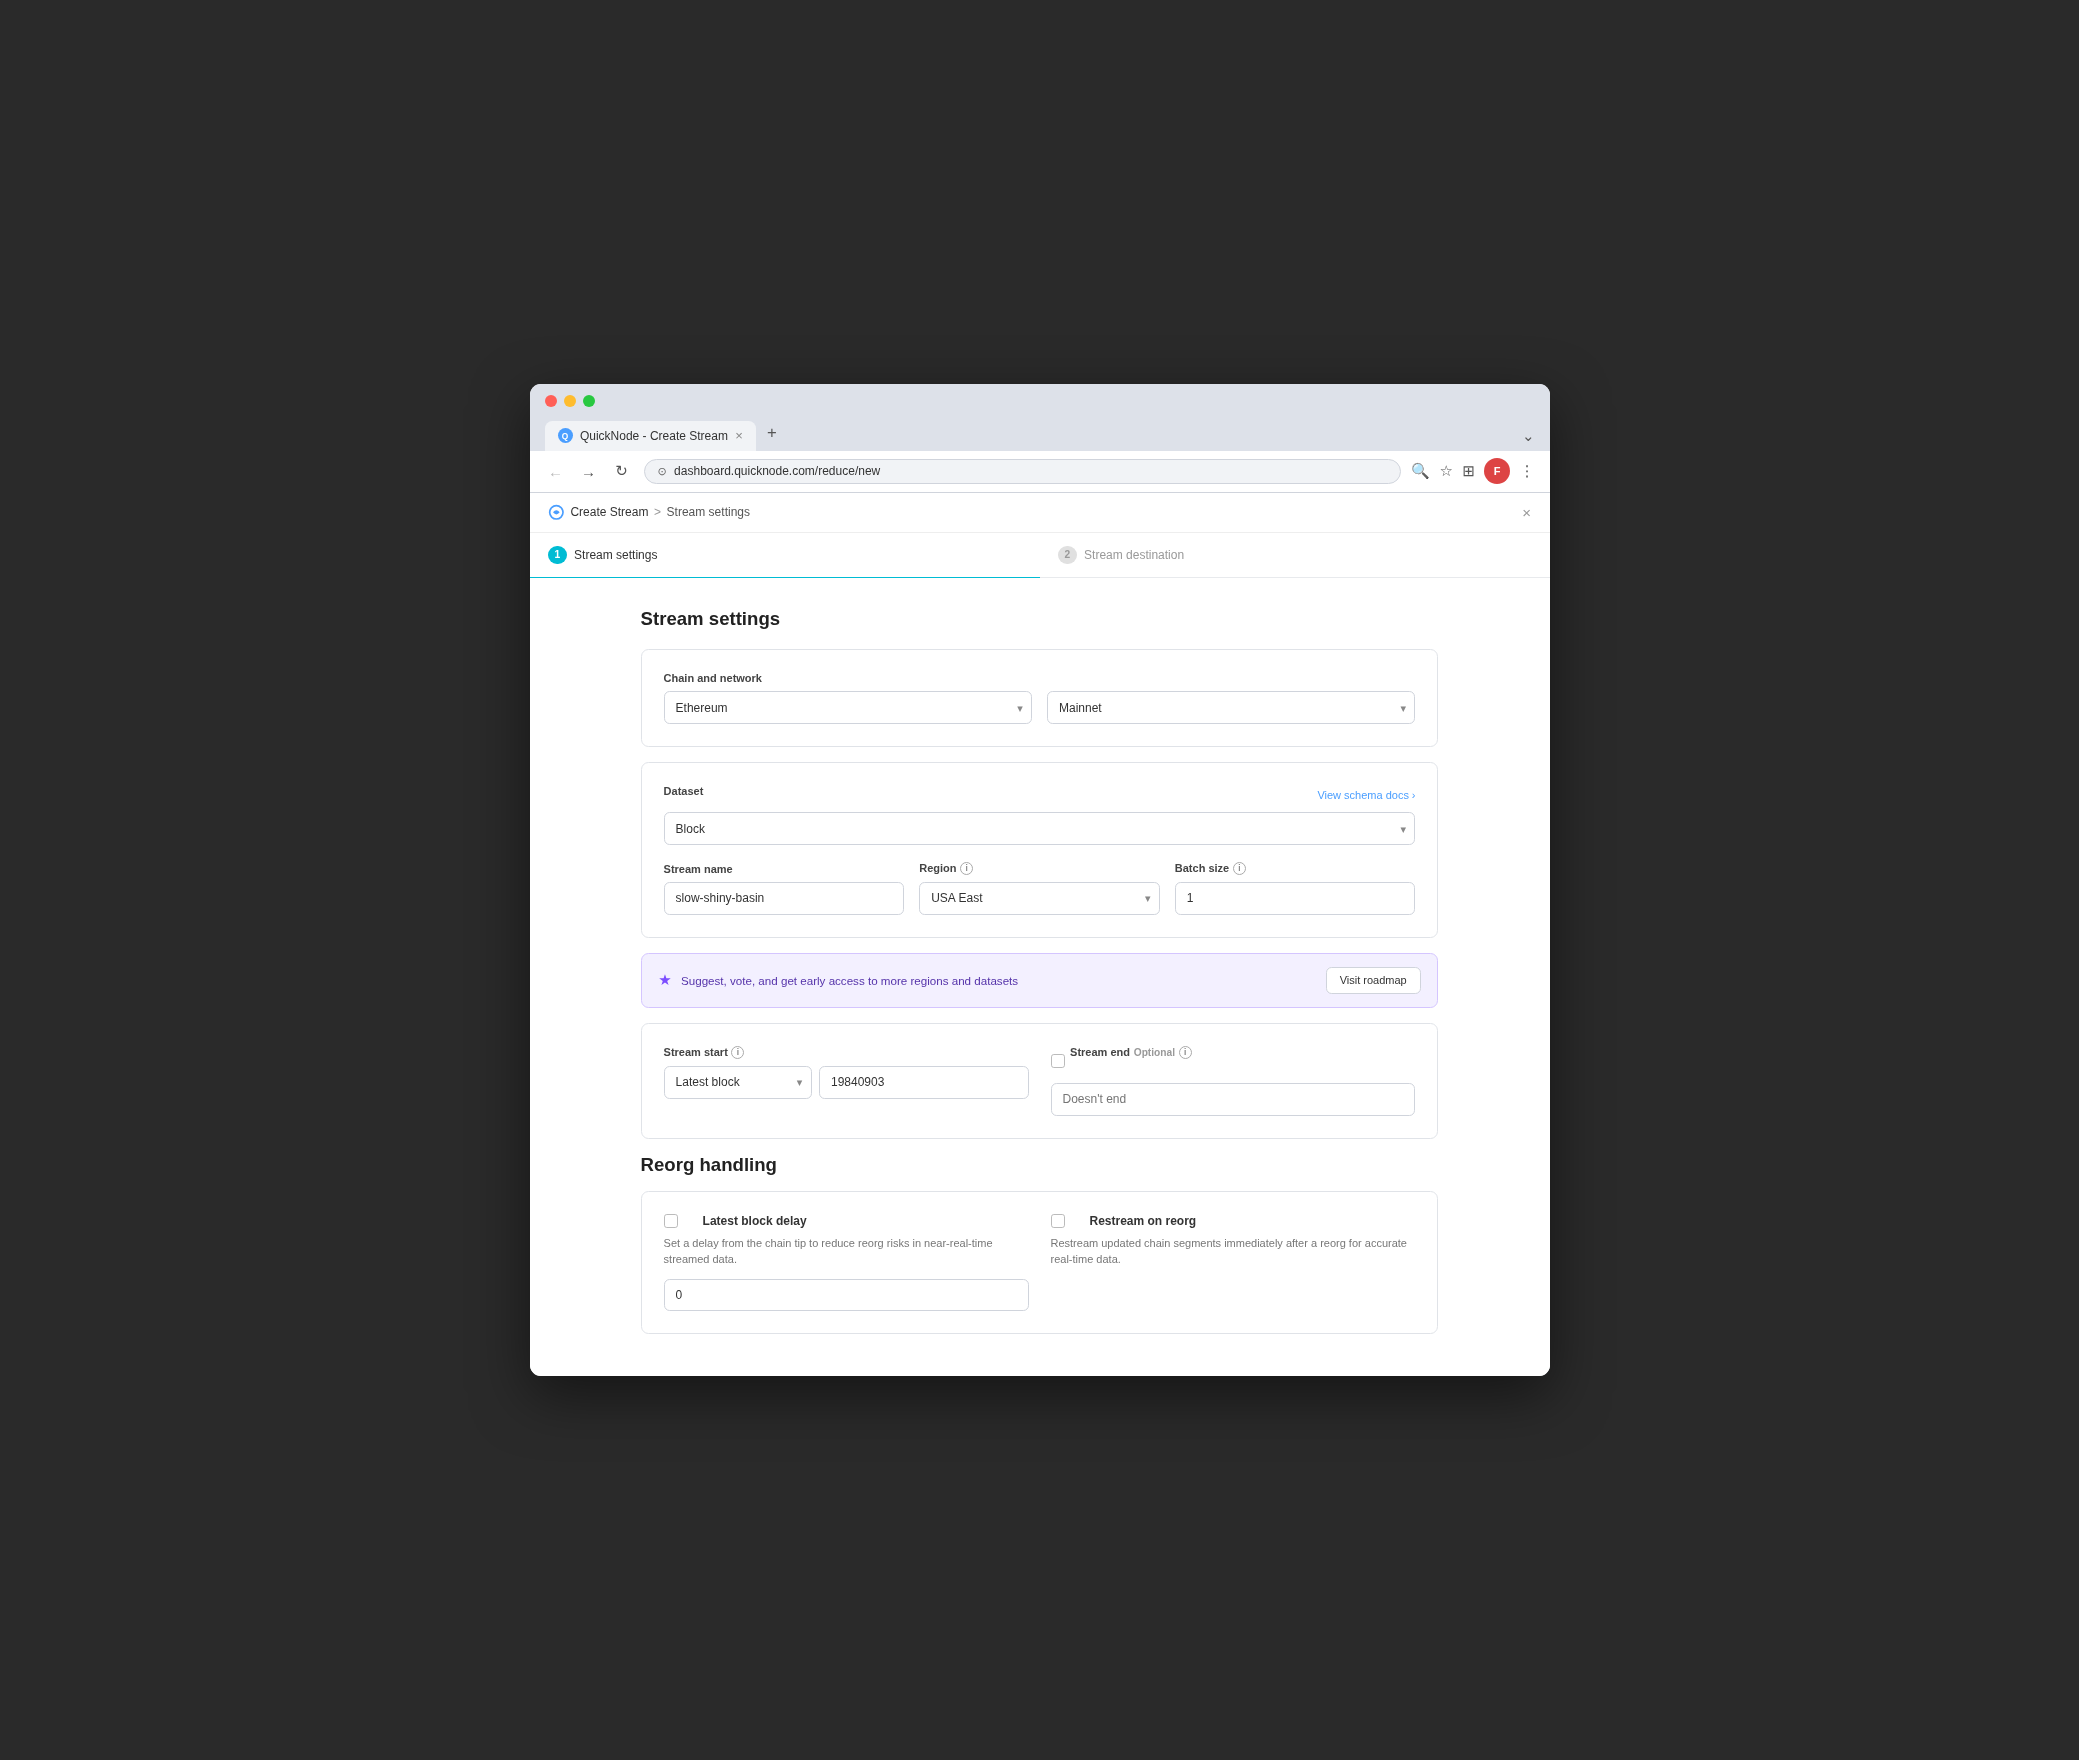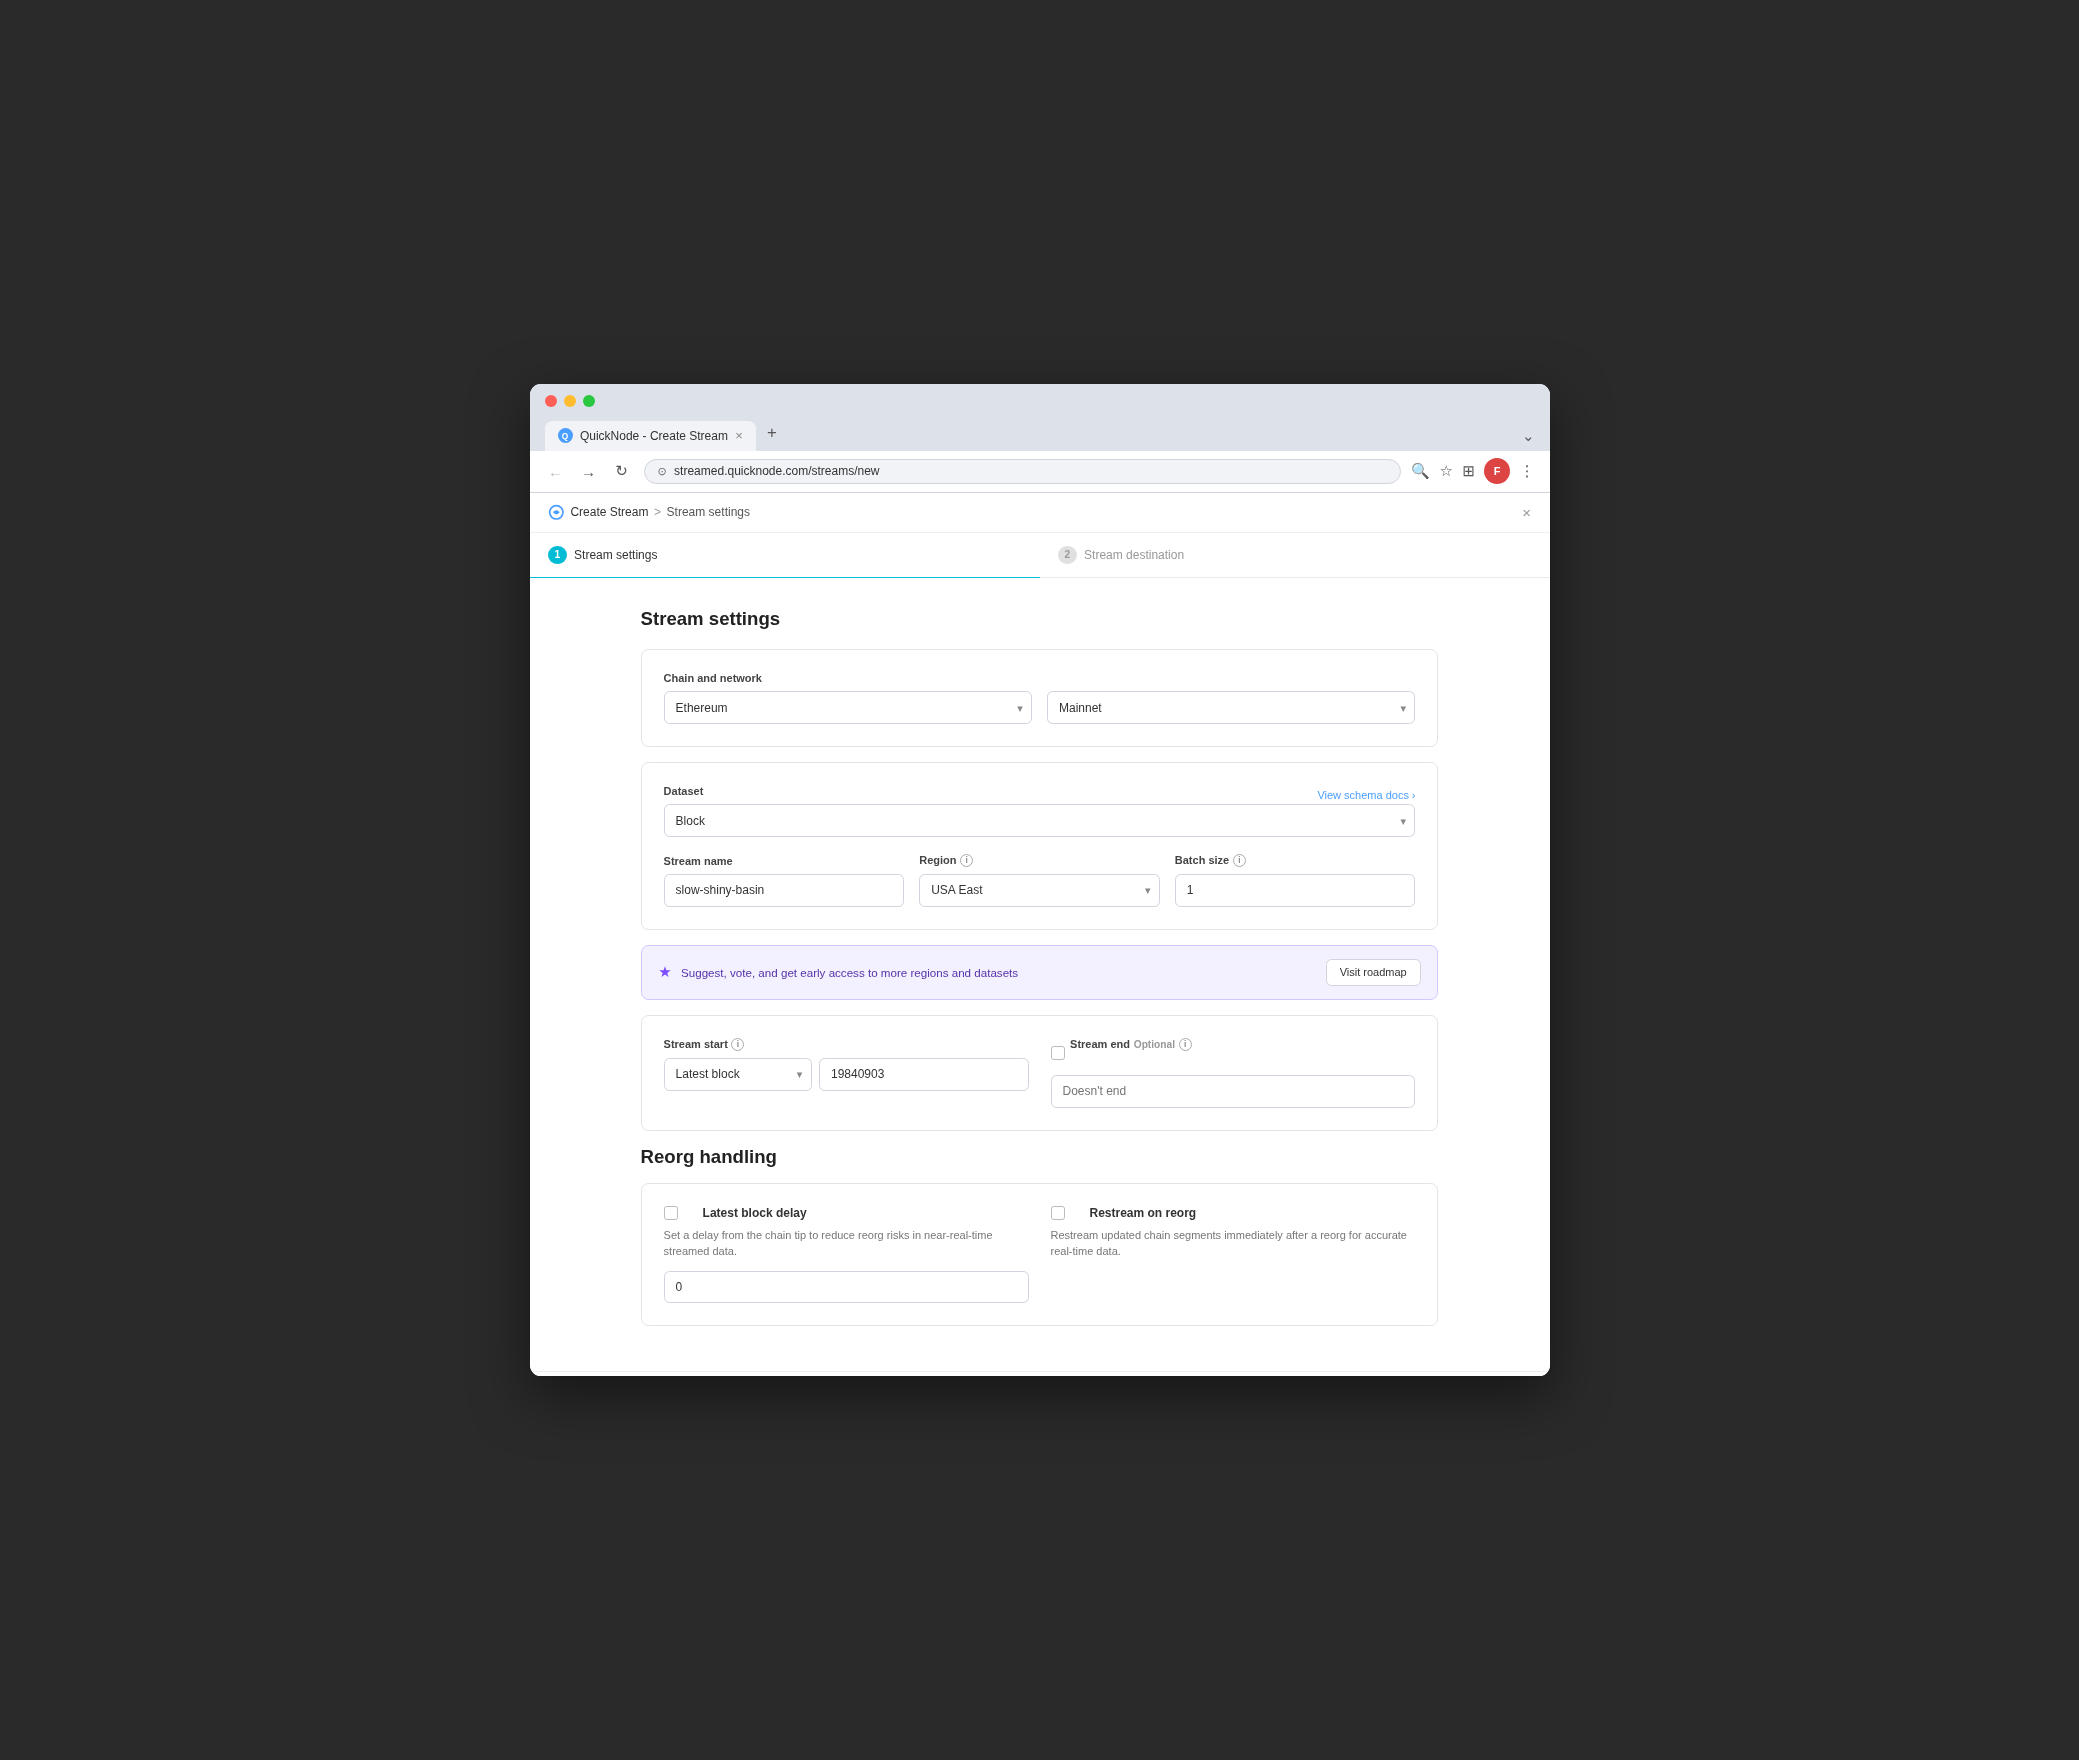--- a/index.html
+++ b/index.html
@@ -308,21 +308,21 @@
       color: #888;
       pointer-events: none;
       font-size: 11px;
     }
 
     
     .dataset-header {
       display: flex;
       justify-content: space-between;
       align-items: center;
-      margin-bottom: 0;
+      margin-bottom: 8px;
     }
     .schema-link {
       font-size: 11px;
       color: #4a9eff;
       text-decoration: none;
       cursor: pointer;
       display: flex;
       align-items: center;
       gap: 2.8px;
     }
@@ -480,21 +480,21 @@
       </div>
     </div>
   </div>
 
   <div class="address-bar">
     <button class="nav-btn disabled">←</button>
     <button class="nav-btn">→</button>
     <button class="nav-btn">↻</button>
     <div class="url-bar">
       <span style="color:#666;font-size:11px;">⊙</span>
-      <span class="url-text">streamed.quicknode.com/streams/new</span>
+      <span class="url-text">dashboard.quicknode.com/reduce/new</span>
     </div>
     <div class="browser-actions">
       <span>🔍</span>
       <span>☆</span>
       <span>⊞</span>
       <div class="user-avatar">F</div>
       <span>⋮</span>
     </div>
   </div>
 

